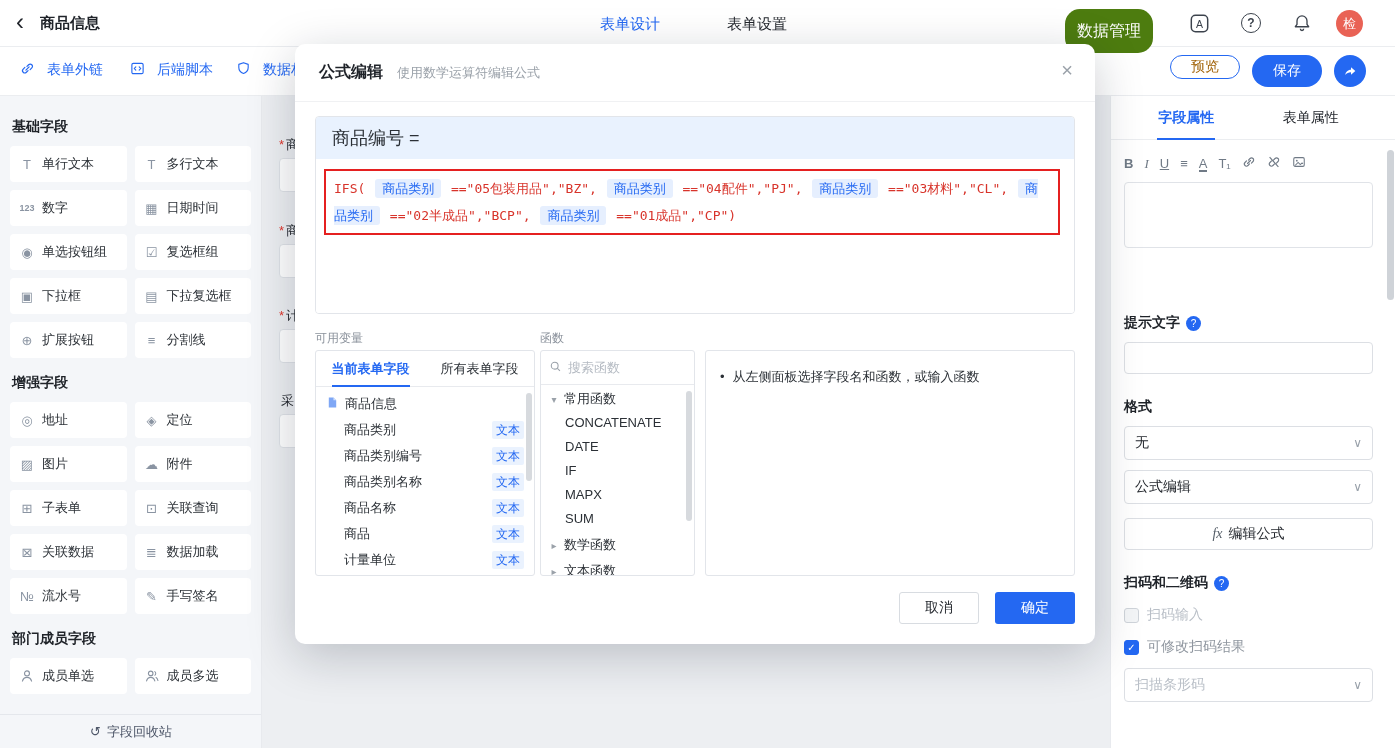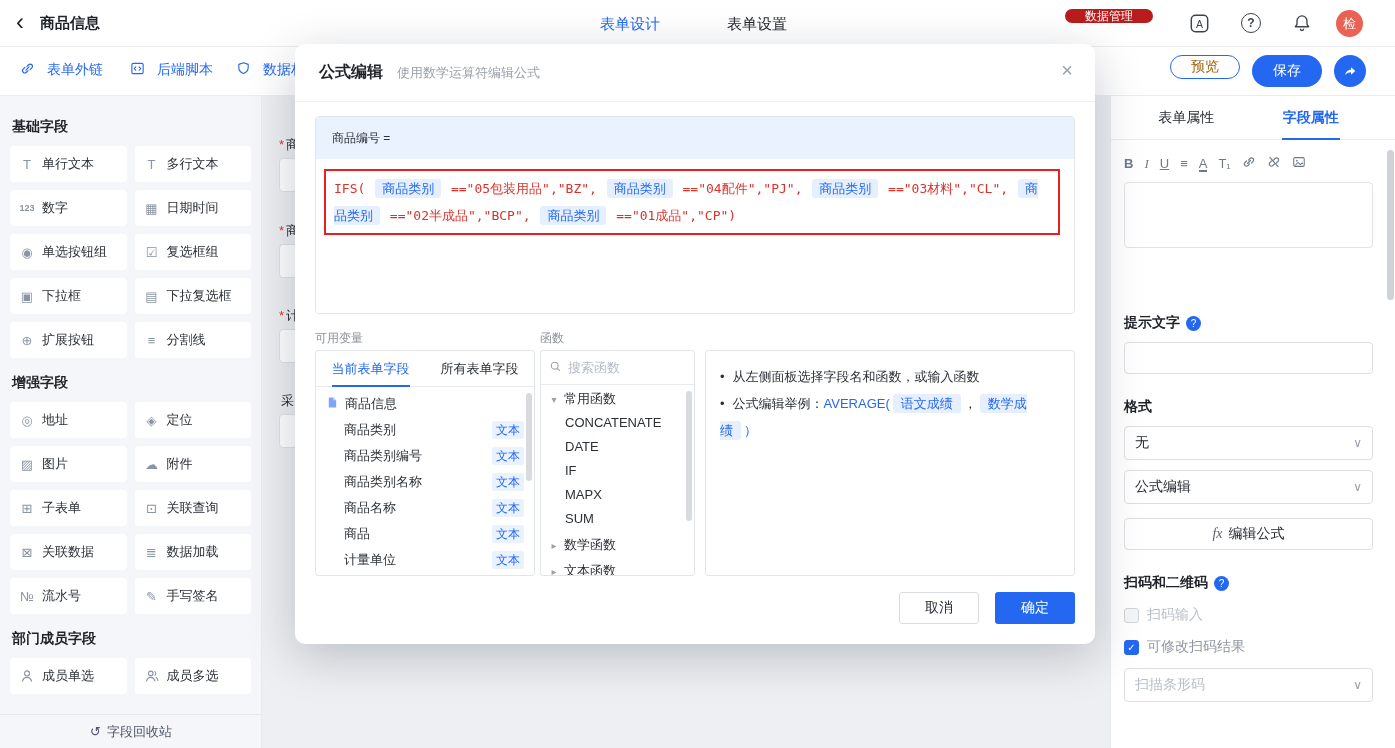--- a/index.html
+++ b/index.html
@@ -5,22 +5,22 @@
 *{margin:0;padding:0;box-sizing:border-box}
 body{position:relative;width:1395px;height:748px;overflow:hidden;background:#fff;
   font-family:"Liberation Sans","DejaVu Sans",sans-serif;color:#1f2329;font-size:14px}
 
 
 #topbar{position:absolute;left:0;top:0;width:1395px;height:47px;background:#fff;border-bottom:1px solid #ebedf0;z-index:20}
 .back{position:absolute;left:16px;top:9px;font-size:24px;line-height:26px;color:#1f2329;cursor:pointer}
 .apptitle{position:absolute;left:40px;top:14px;font-size:15px;font-weight:bold}
 .ttab{position:absolute;top:15px;font-size:15px;color:#1f2329;cursor:pointer}
 .ttab.active{color:#2468F2}
-.greenbtn{position:absolute;left:1065px;top:9px;width:88px;height:14px;background:#b91c1c;color:#fff;border-radius:15px;
-  display:flex;align-items:center;justify-content:center;font-size:12px;cursor:pointer}
+.greenbtn{position:absolute;left:1065px;top:9px;width:88px;height:44px;background:#4d7c0f;color:#fff;border-radius:15px;
+  display:flex;align-items:center;justify-content:center;font-size:16px;cursor:pointer}
 .tb-ic{position:absolute;top:12px;width:22px;height:22px;display:flex;align-items:center;justify-content:center;cursor:pointer}
 .helpcircle{position:absolute;left:1241px;top:13px;width:20px;height:20px;border:1.4px solid #3c434d;border-radius:50%;
   font-size:12px;font-weight:bold;color:#3c434d;display:flex;align-items:center;justify-content:center;cursor:pointer}
 .avatar{position:absolute;left:1336px;top:10px;width:27px;height:27px;border-radius:50%;background:#E96255;color:#fff;
   font-size:13px;display:flex;align-items:center;justify-content:center;cursor:pointer}
 
 
 #toolbar2{position:absolute;left:0;top:47px;width:1395px;height:49px;background:#fff;border-bottom:1px solid #ebedf0;z-index:5}
 .tlink{position:absolute;top:14px;display:flex;align-items:center;gap:12px;color:#2468F2;font-size:14px;cursor:pointer}
 .btn-outline{position:absolute;left:1170px;top:8px;width:70px;height:24px;border:1px solid #2468F2;color:#a16207;
@@ -84,31 +84,31 @@
 #pagescroll{position:absolute;right:1px;top:150px;width:7px;height:150px;background:#cfd3d8;border-radius:4px;z-index:40;cursor:grab}
 
 
 #modal{position:absolute;left:295px;top:44px;width:800px;height:600px;background:#fff;border-radius:10px;
   box-shadow:0 12px 48px rgba(15,25,40,.22);z-index:30}
 .m-header{height:58px;border-bottom:1px solid #f0f1f3;display:flex;align-items:center;padding:0 24px;gap:14px}
 .m-title{font-size:16px;font-weight:bold}
 .m-sub{font-size:13px;color:#9aa1a9}
 .m-close{position:absolute;right:22px;top:16px;font-size:20px;color:#9aa1a9;cursor:pointer;line-height:1}
 .f-editor{margin:14px 20px 0;border:1px solid #e2e5ea;border-radius:4px;height:198px;overflow:hidden}
-.f-target{height:42px;background:#e9f2fe;display:flex;align-items:center;padding:0 16px;font-size:12px;color:#2b3036}
+.f-target{height:42px;background:#e9f2fe;display:flex;align-items:center;padding:0 16px;font-size:18px;color:#2b3036}
 .f-content{background:#fff;height:156px;padding:10px 14px 0 8px;cursor:text}
 .f-red{border:2px solid #e52020;padding:4px 8px;line-height:27px;font-family:"DejaVu Sans Mono",monospace;font-size:13px}
 .tk-code{color:#d8342b;white-space:pre-wrap}
 .tk-field{background:#e6effe;color:#2468F2;border-radius:3px;padding:2px 7px;margin:0 2px;
   font-family:"Liberation Sans","DejaVu Sans",sans-serif;font-size:13px;cursor:pointer}
 .panel-label{position:absolute;font-size:12px;color:#8a919b}
 .m-panel{position:absolute;top:306px;height:226px;background:#fff;border:1px solid #e2e5ea;border-radius:3px;overflow:hidden}
 .v-tabs{display:flex;height:36px;border-bottom:1px solid #e8eaee;font-size:13px}
 .v-tab{flex:1;display:flex;align-items:center;justify-content:center;cursor:pointer;position:relative;color:#2b3036}
-.v-tab.active{color:#2468F2;font-weight:normal}
+.v-tab.active{color:#2468F2;font-weight:bold}
 .v-tab.active::after{content:"";position:absolute;bottom:-1px;left:50%;transform:translateX(-50%);width:78px;height:2px;background:#2468F2}
 .v-group{display:flex;align-items:center;gap:6px;padding:8px 10px 4px;font-size:13px;color:#2b3036}
 .v-row{display:flex;align-items:center;justify-content:space-between;height:26px;padding:0 10px 0 28px;font-size:13px;color:#2b3036;cursor:pointer}
 .v-tag{color:#2468F2;background:#eaf2fe;font-size:12px;padding:0 4px;border-radius:2px;line-height:18px;height:18px}
 .in-scroll{position:absolute;right:2px;width:6px;background:#d7dade;border-radius:3px;cursor:grab}
 .fn-search{height:34px;border-bottom:1px solid #e8eaee;display:flex;align-items:center;gap:6px;padding:0 8px}
 .fn-search input{border:0;outline:0;width:100%;font-size:13px;color:#2b3036;background:transparent}
 .fn-search input::placeholder{color:#b4bac2}
 .fn-group{display:flex;align-items:center;gap:5px;height:24px;padding:0 8px;font-size:13px;color:#2b3036;cursor:pointer;margin-top:2px}
 .fn-caret{color:#9aa1a9;font-size:10px;width:10px;text-align:center}
@@ -302,22 +302,22 @@
   <div class="frag-label" style="top:126px"><span class="star">*</span><span>商</span></div>
   <div class="frag-box" style="top:148px"></div>
   <div class="frag-label" style="top:211px"><span class="star">*</span><span>计</span></div>
   <div class="frag-box" style="top:233px"></div>
   <div class="frag-label" style="top:296px"><span class="star"></span><span>采</span></div>
   <div class="frag-box" style="top:318px"></div>
 </div>
 
 <div id="props">
   <div class="ptabs">
+    <div class="ptab active">字段属性</div>
     <div class="ptab">表单属性</div>
-    <div class="ptab active">字段属性</div>
   </div>
 
   <div class="rt-toolbar">
     <span class="rt rt-b">B</span>
     <span class="rt rt-i">I</span>
     <span class="rt rt-u">U</span>
     <span class="rt">≡</span>
     <span class="rt rt-a">A</span>
     <span class="rt">T₁</span>
     <span class="rt"><svg width="14" height="14" viewBox="0 0 16 16">
@@ -465,22 +465,19 @@
       <span class="fn-caret">▸</span>
       <span>文本函数</span>
     </div>
     <div class="in-scroll" style="top:40px;height:130px"></div>
   </div>
 
   <div class="m-panel help-panel" style="left:410px;width:370px">
     <span class="hp-line">
       <span class="bullet">•</span><span>从左侧面板选择字段名和函数，或输入函数</span>
     </span>
-    <span class="hp-line">
-      <span class="bullet">•</span><span>公式编辑举例：</span><span class="hp-fn">AVERAGE(</span><span class="hp-pill">语文成绩</span><span>，</span><span class="hp-pill">数学成绩</span><span class="hp-fn">）</span>
-    </span>
   </div>
 
   <div class="m-footer">
     <div class="btn-cancel">取消</div>
     <div class="btn-ok">确定</div>
   </div>
 </div>
 
 </body></html>

